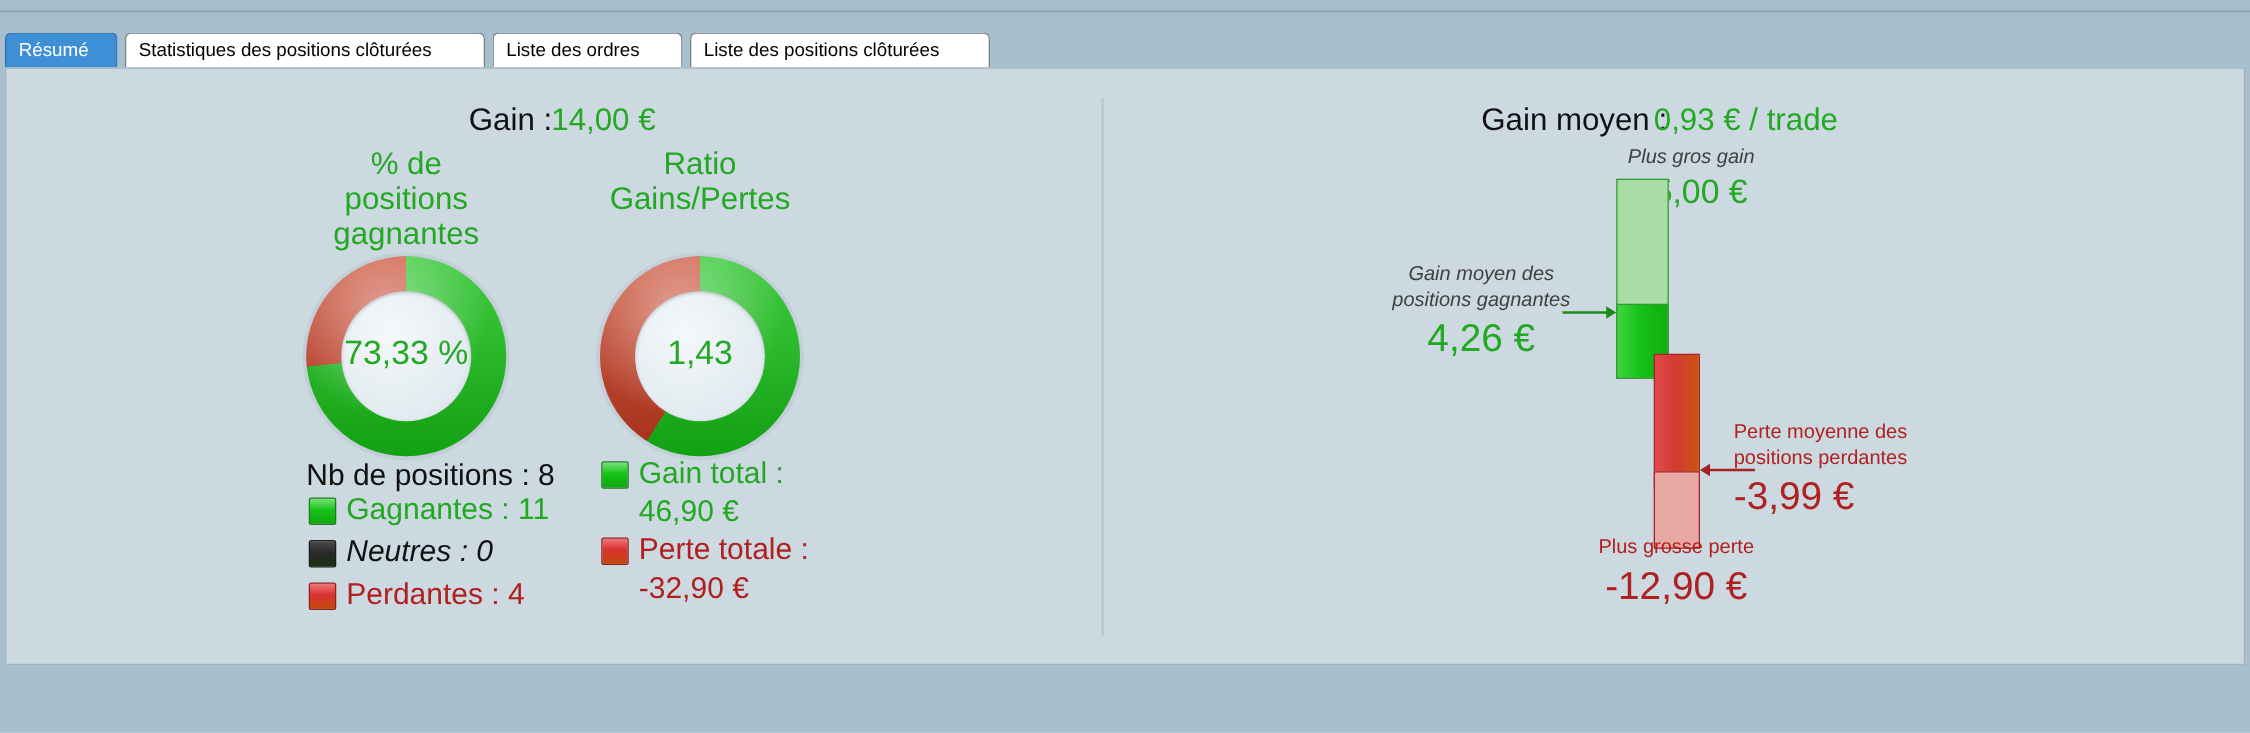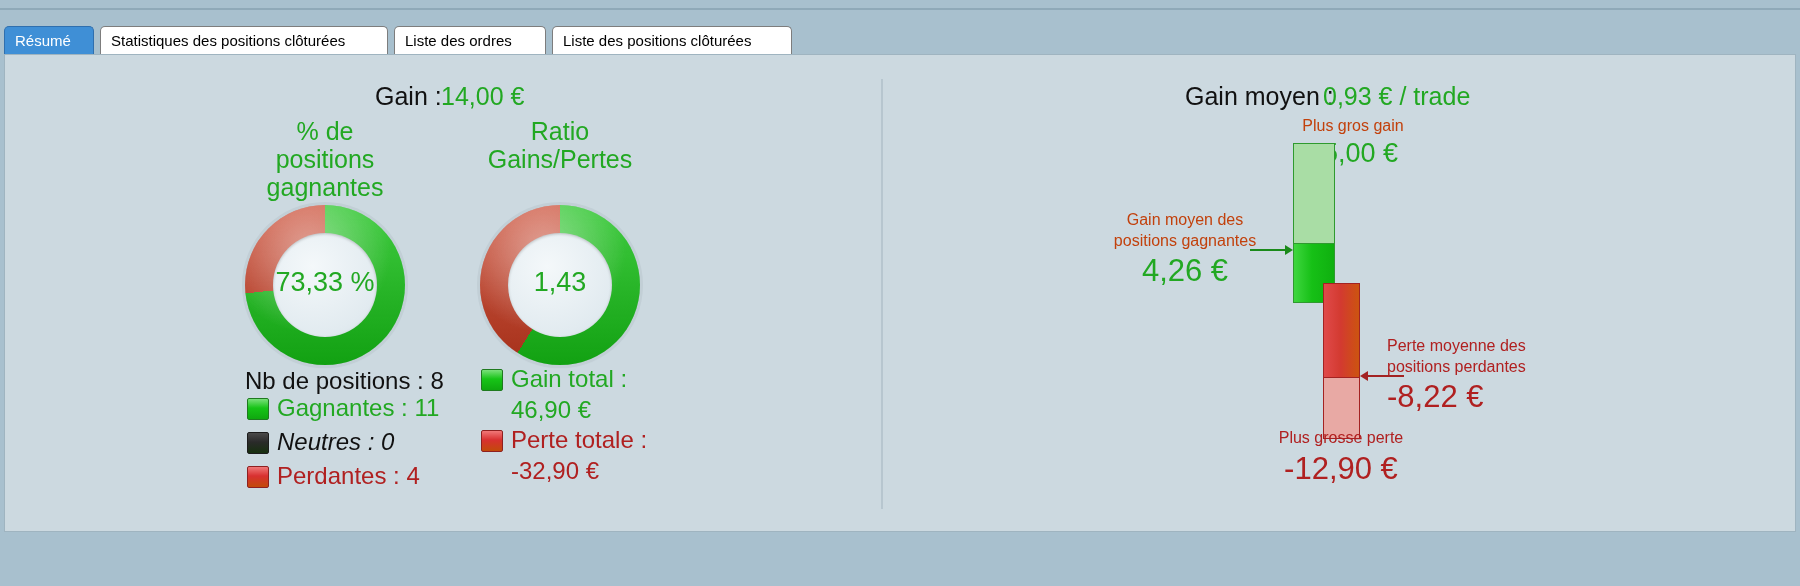--- a/index.html
+++ b/index.html
@@ -36,21 +36,21 @@
     border:1px solid #9fb4c0;
     box-sizing:border-box;
   }
   .bottomstrip{position:absolute;left:0;top:534px;width:1800px;height:52px;background:#a8c0ce;}
 
   .divider{position:absolute;left:876px;top:24px;width:2px;height:430px;background:#b7c6cf;}
 
   
   .t{position:absolute;white-space:nowrap;}
   .green{color:#22a822;}
-  .dgreen{color:#c2410c;}
+  .dgreen{color:#404040;font-style:italic;}
   .red{color:#b02020;}
   .black{color:#111111;}
   .ctr{text-align:center;}
 
   .hdr{font-size:25px;}
   .cap{font-size:25px;line-height:28px;}
   .leg{font-size:24px;}
   .small{font-size:16px;}
   .big{font-size:27px;}
   .huge{font-size:31px;}
@@ -174,21 +174,21 @@
     <div class="bar rlight" style="left:1318px;top:322px;width:37px;height:62px;"></div>
 
     <div class="t small dgreen ctr" style="left:1080px;top:156px;width:200px;">Gain moyen des</div>
     <div class="t small dgreen ctr" style="left:1080px;top:177px;width:200px;">positions gagnantes</div>
     <div class="t huge green ctr" style="left:1080px;top:198px;width:200px;">4,26 €</div>
     <div class="arrow g" style="left:1245px;top:194px;width:36px;"></div>
     <div class="arrowhead gr" style="left:1280px;top:190px;"></div>
 
     <div class="t small red" style="left:1382px;top:282px;">Perte moyenne des</div>
     <div class="t small red" style="left:1382px;top:303px;">positions perdantes</div>
-    <div class="t huge red" style="left:1382px;top:324px;">-8,22 €</div>
+    <div class="t huge red" style="left:1382px;top:324px;">-3,99 €</div>
     <div class="arrow r" style="left:1363px;top:320px;width:36px;"></div>
     <div class="arrowhead rl" style="left:1355px;top:316px;"></div>
 
     <div class="t small red ctr" style="left:1216px;top:374px;width:240px;">Plus grosse perte</div>
     <div class="t huge red ctr" style="left:1216px;top:396px;width:240px;">-12,90 €</div>
 
   </div>
 
   <div class="bottomstrip"></div>
 </div>

